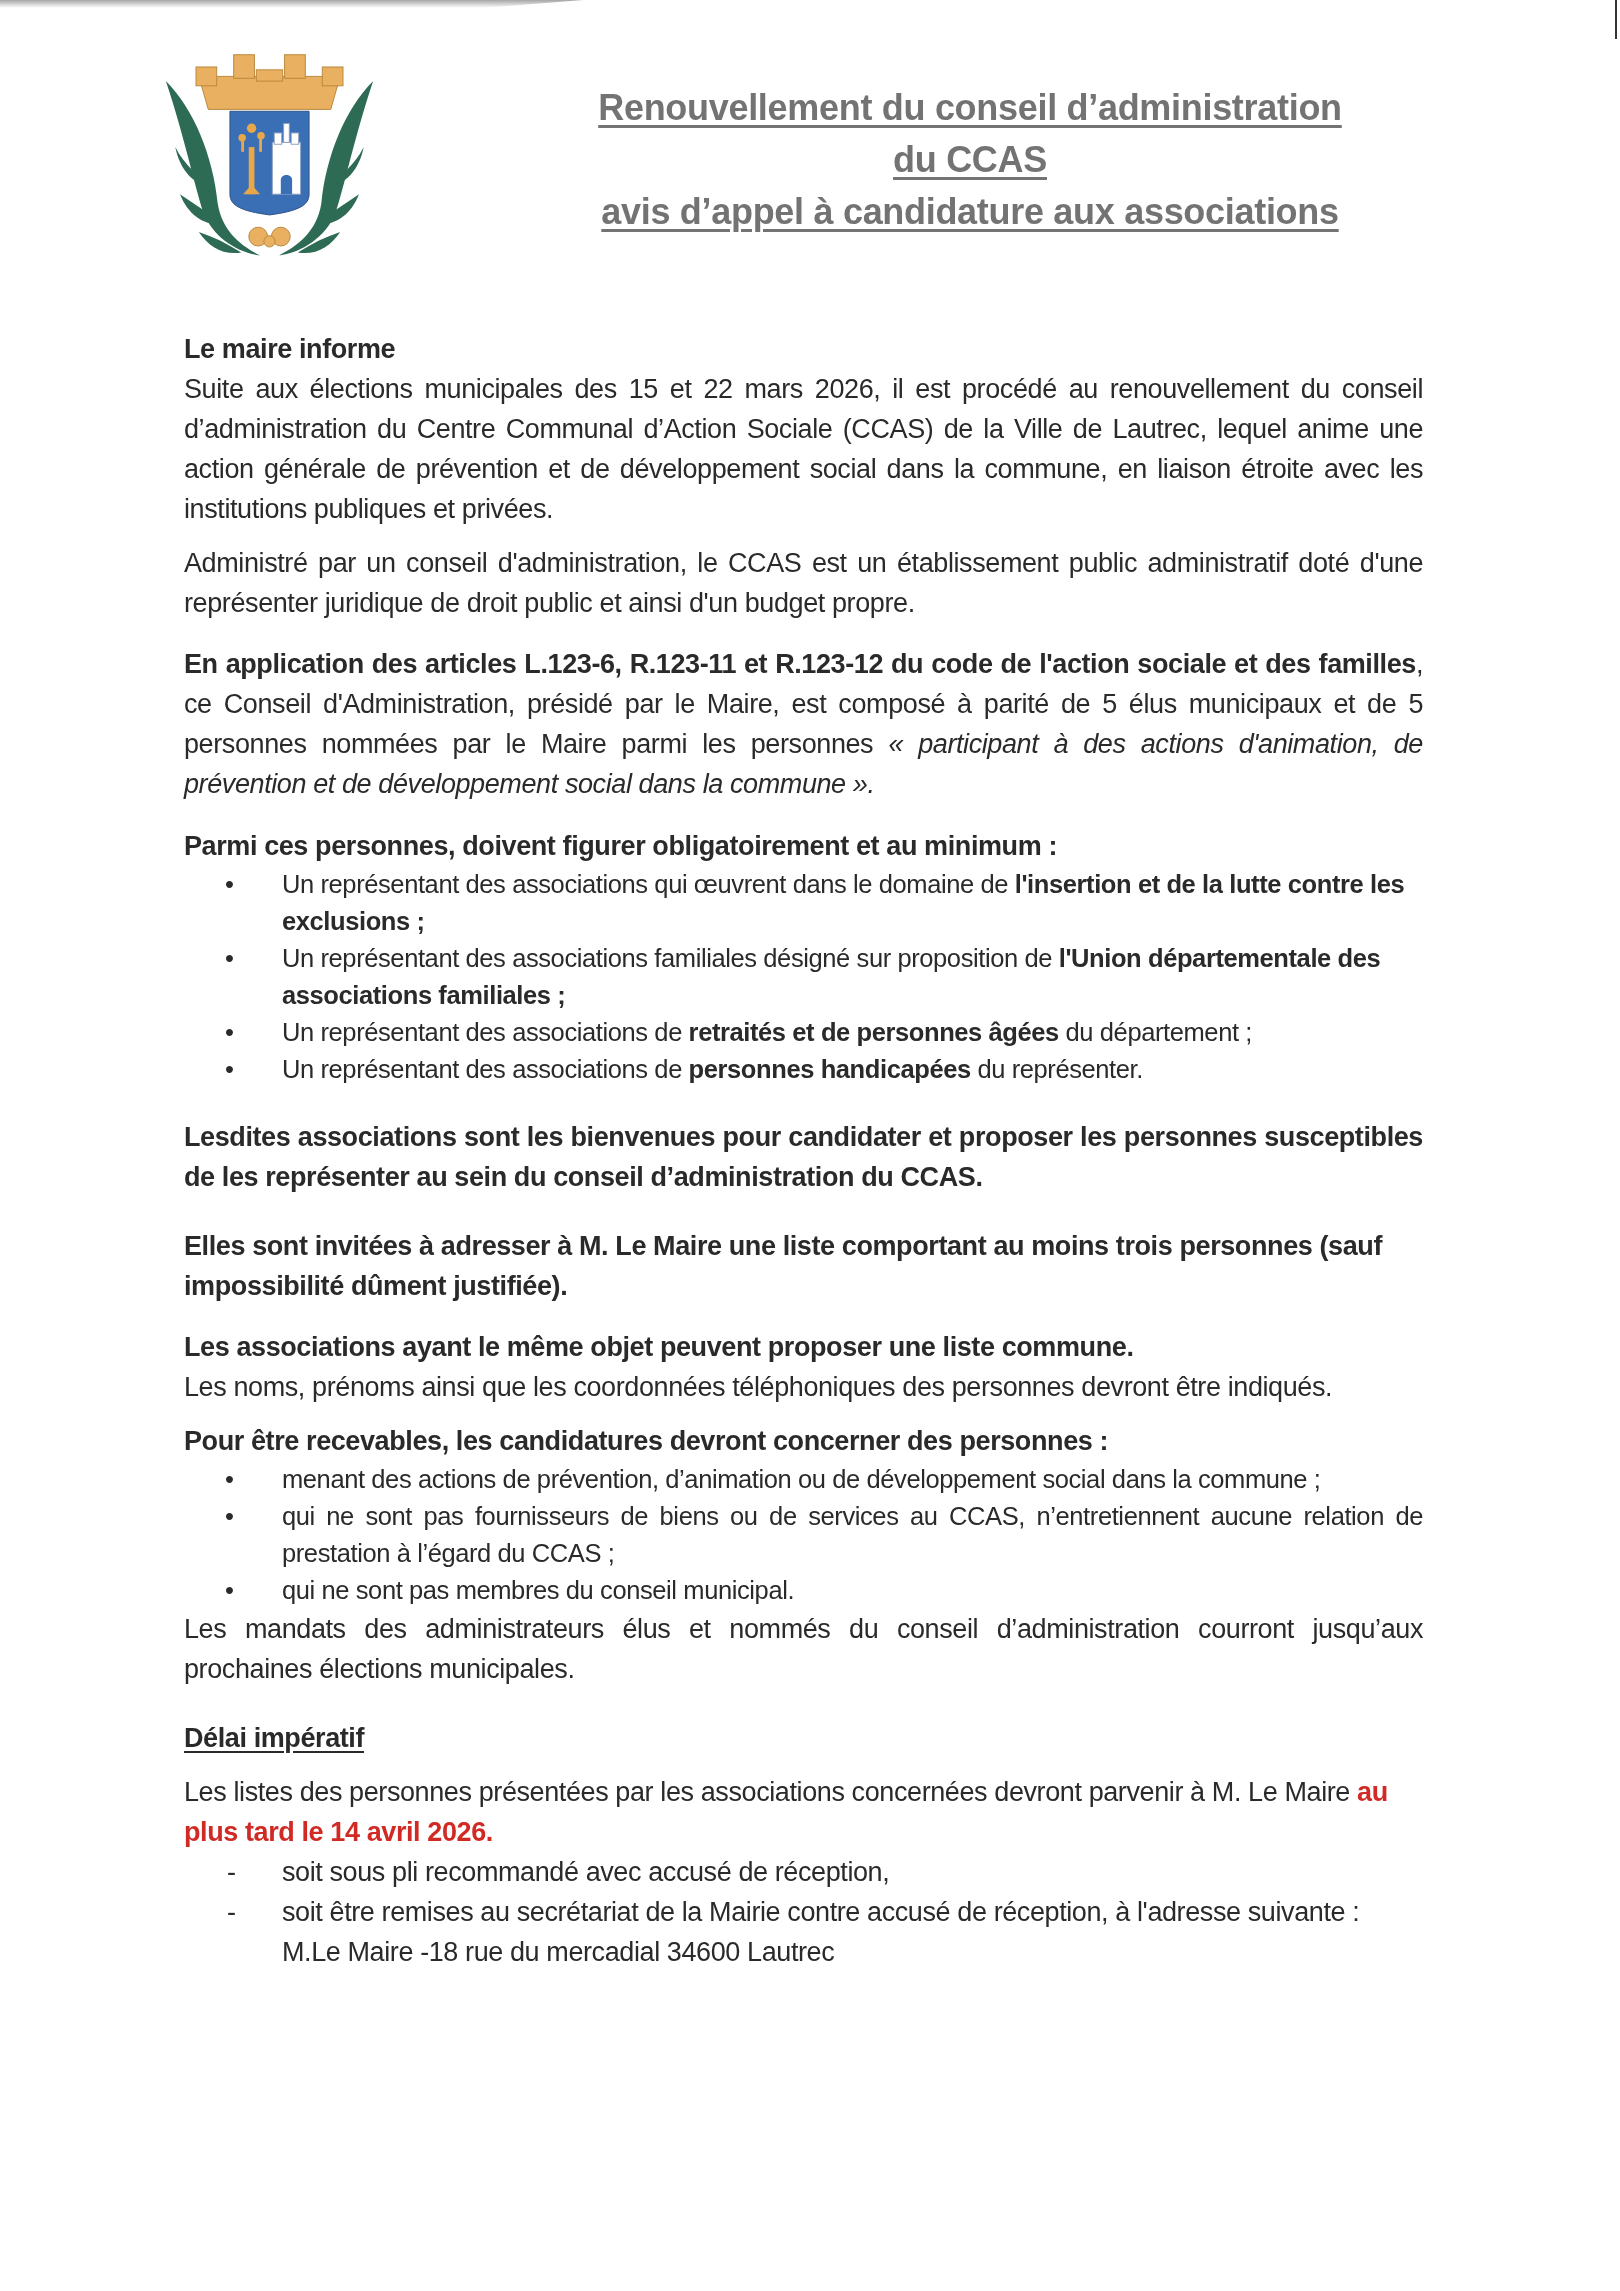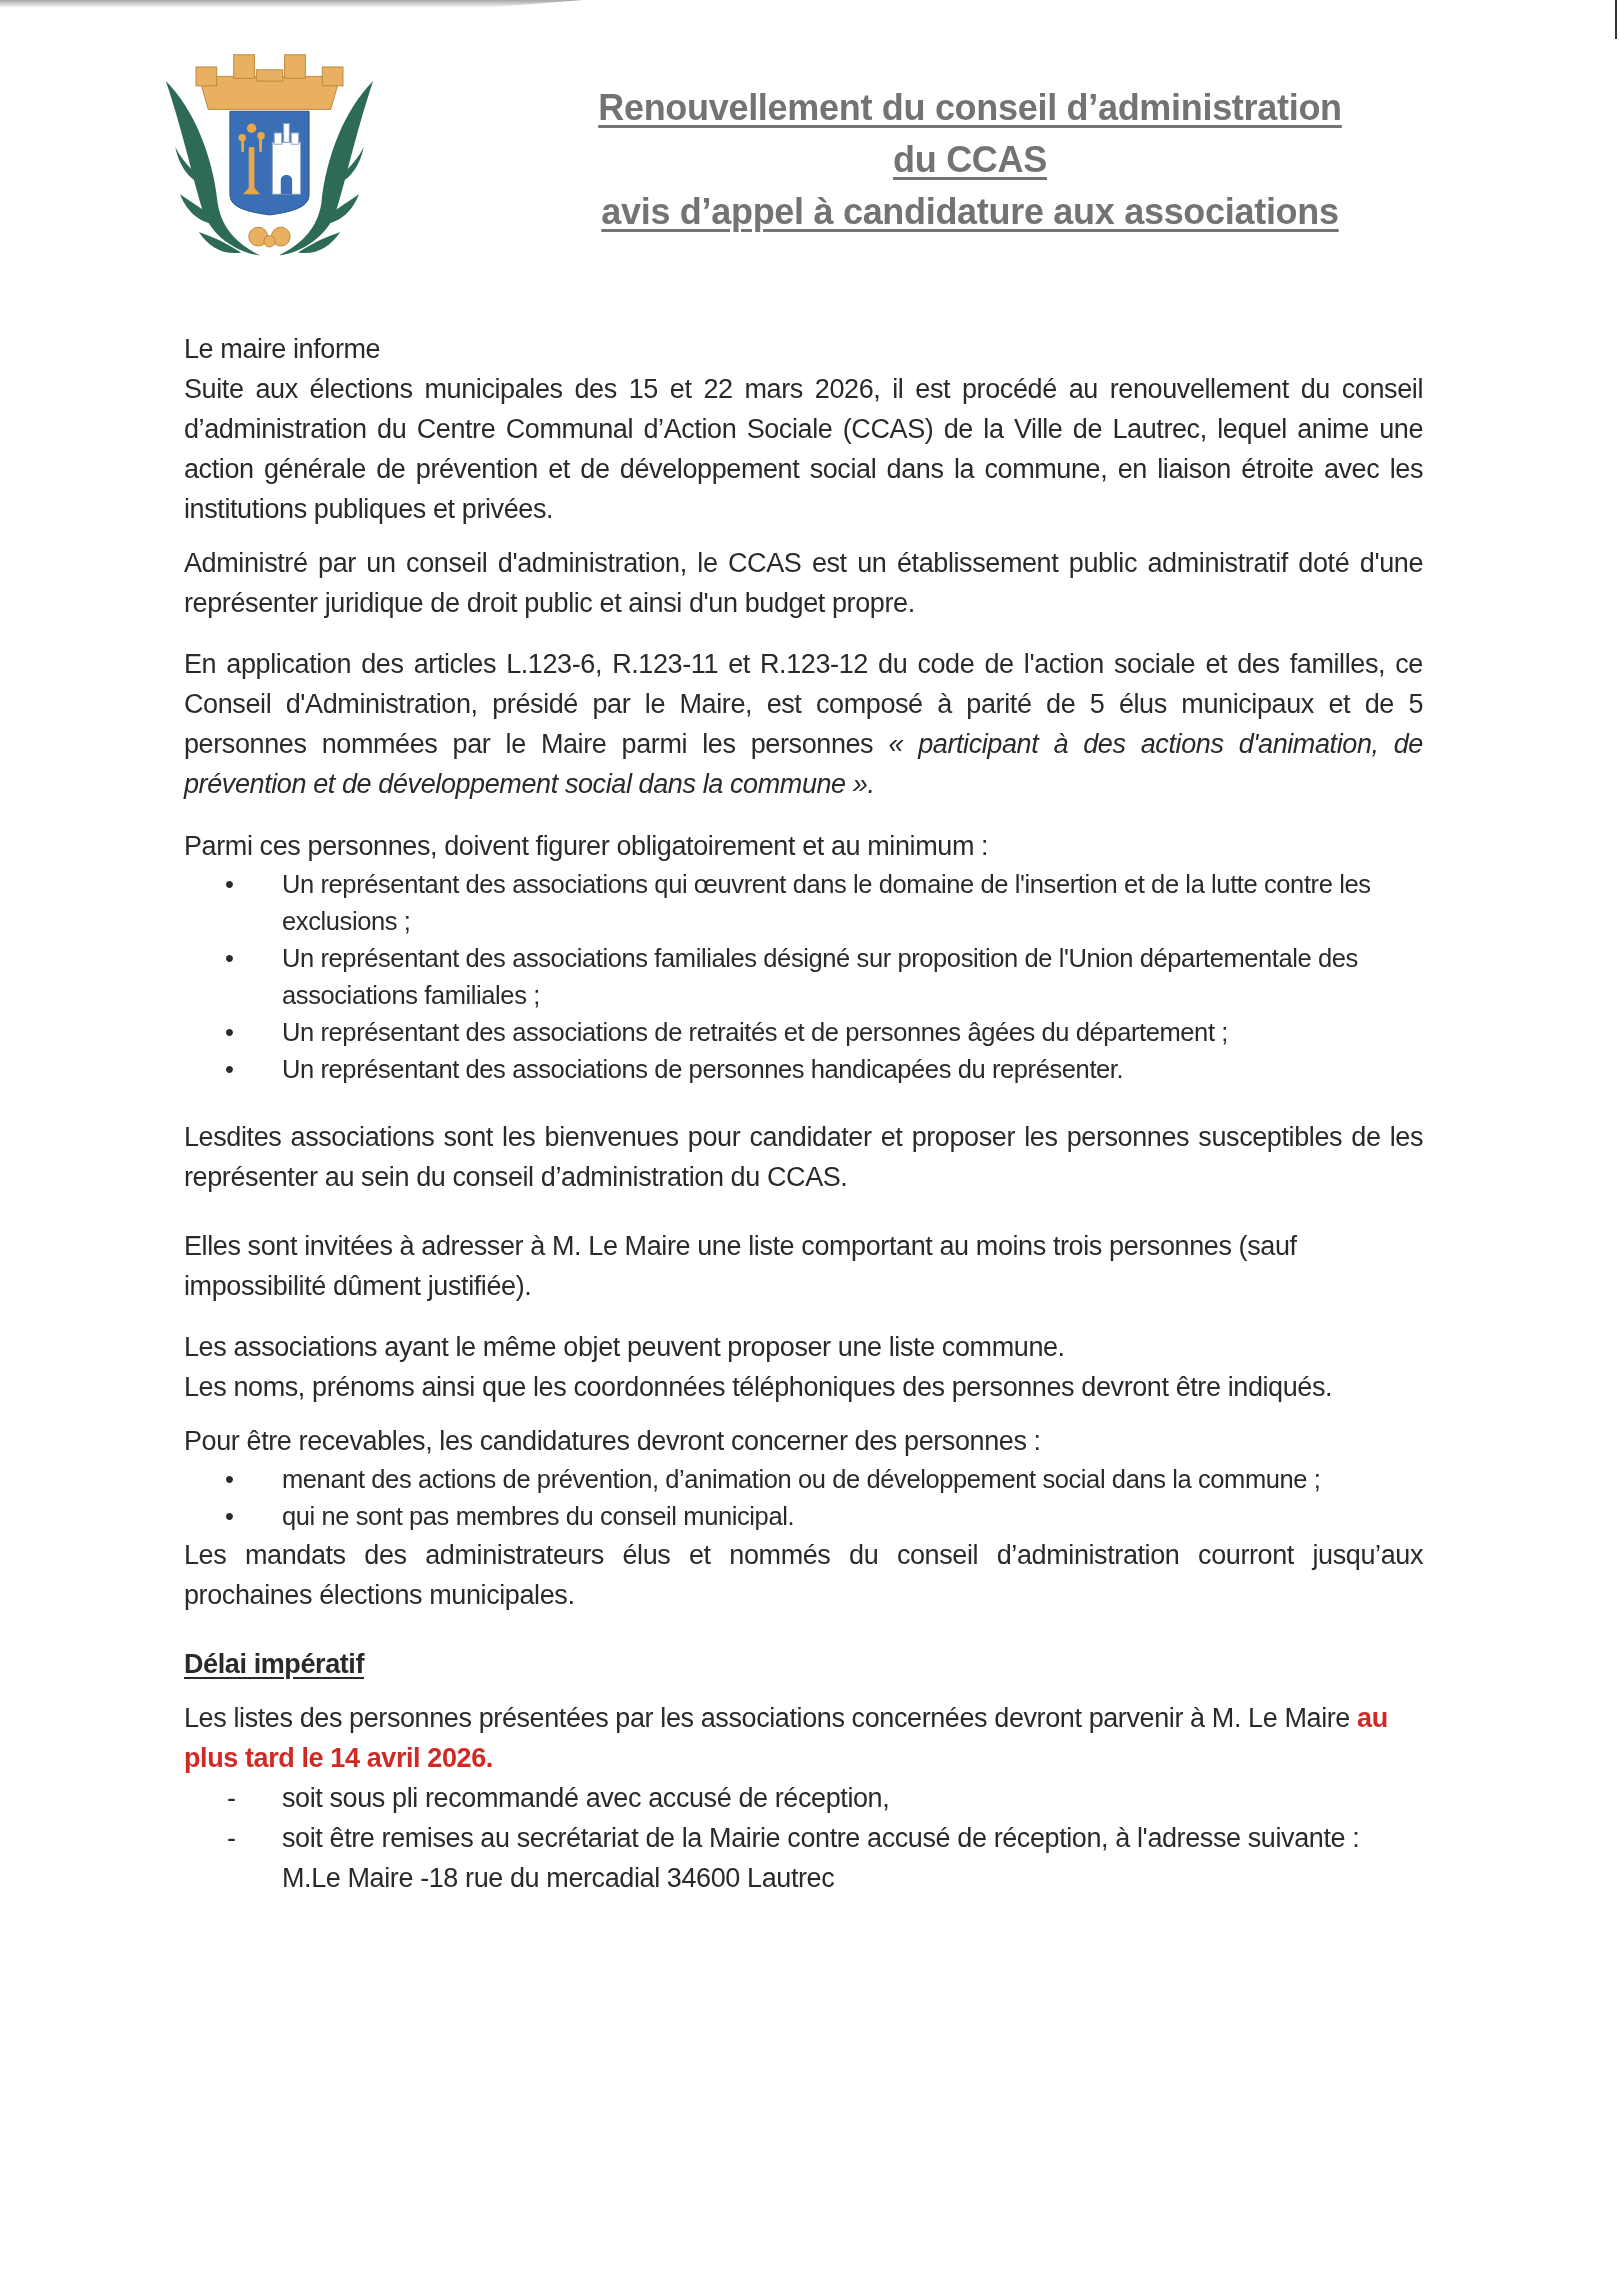--- a/index.html
+++ b/index.html
@@ -12,21 +12,21 @@
   .logo { position: absolute; left: 147px; top: 39px; width: 245px; height: 235px; }
   .title { position: absolute; left: 529px; top: 82px; width: 882px; text-align: center;
            color: #737373; font-weight: bold; font-size: 36px; line-height: 52px;
            font-family: "Liberation Sans", sans-serif; letter-spacing: -0.3px; }
   .title span { display: block; }
   .title u { text-decoration: underline; text-decoration-thickness: 2.9px; text-underline-offset: 4.9px; }
   .content { position: absolute; left: 184px; top: 329px; width: 1239px;
              font-size: 27px; line-height: 40px; letter-spacing: -0.4px; }
   p { margin: 0; }
   .just { text-align: justify; }
-  .b { font-weight: normal; }
+  .b { font-weight: bold; }
   .i { font-style: italic; }
   .red { color: #d12a24; font-weight: bold; }
   .mt14 { margin-top: 13.7px; }
   .mt22 { margin-top: 21.6px; }
   .mt30 { margin-top: 29px; }
   ul.bul { list-style: none; margin: 0; padding: 0 0 0 98px; font-size: 25.5px; line-height: 37px; }
   ul.bul li { position: relative; }
   ul.bul li::before { content: "•"; position: absolute; left: -57px; top: 0; font-size: 25.5px; }
   ul.dash { list-style: none; margin: 0; padding: 0 0 0 98px; }
   ul.dash li { position: relative; }
@@ -119,20 +119,21 @@
   <p class="b just mt30">Lesdites associations sont les bienvenues pour candidater et proposer les personnes susceptibles de les représenter au sein du conseil d’administration du CCAS.</p>
 
   <p class="b mt30">Elles sont invitées à adresser à M. Le Maire une liste comportant au moins trois personnes (sauf impossibilité dûment justifiée).</p>
 
   <p class="b mt22">Les associations ayant le même objet peuvent proposer une liste commune.</p>
   <p>Les noms, prénoms ainsi que les coordonnées téléphoniques des personnes devront être indiqués.</p>
 
   <p class="b mt14">Pour être recevables, les candidatures devront concerner des personnes :</p>
   <ul class="bul mt30 just">
     <li>menant des actions de prévention, d’animation ou de développement social dans la commune ;</li>
+    <li>qui ne sont pas fournisseurs de biens ou de services au CCAS, n’entretiennent aucune relation de prestation à l’égard du CCAS ;</li>
     <li>qui ne sont pas membres du conseil municipal.</li>
   </ul>
   <p class="just">Les mandats des administrateurs élus et nommés du conseil d’administration courront jusqu’aux prochaines élections municipales.</p>
 
   <p class="heading-u mt30">Délai impératif</p>
   <p class="mt14"><span>Les listes des personnes présentées par les associations concernées devront parvenir à M. Le Maire </span><span class="red">au plus tard le 14 avril 2026.</span></p>
 
   <ul class="dash mt30">
     <li>soit sous pli recommandé avec accusé de réception,</li>
     <li>soit être remises au secrétariat de la Mairie contre accusé de réception, à l'adresse suivante : M.Le Maire -18 rue du mercadial 34600 Lautrec</li>

